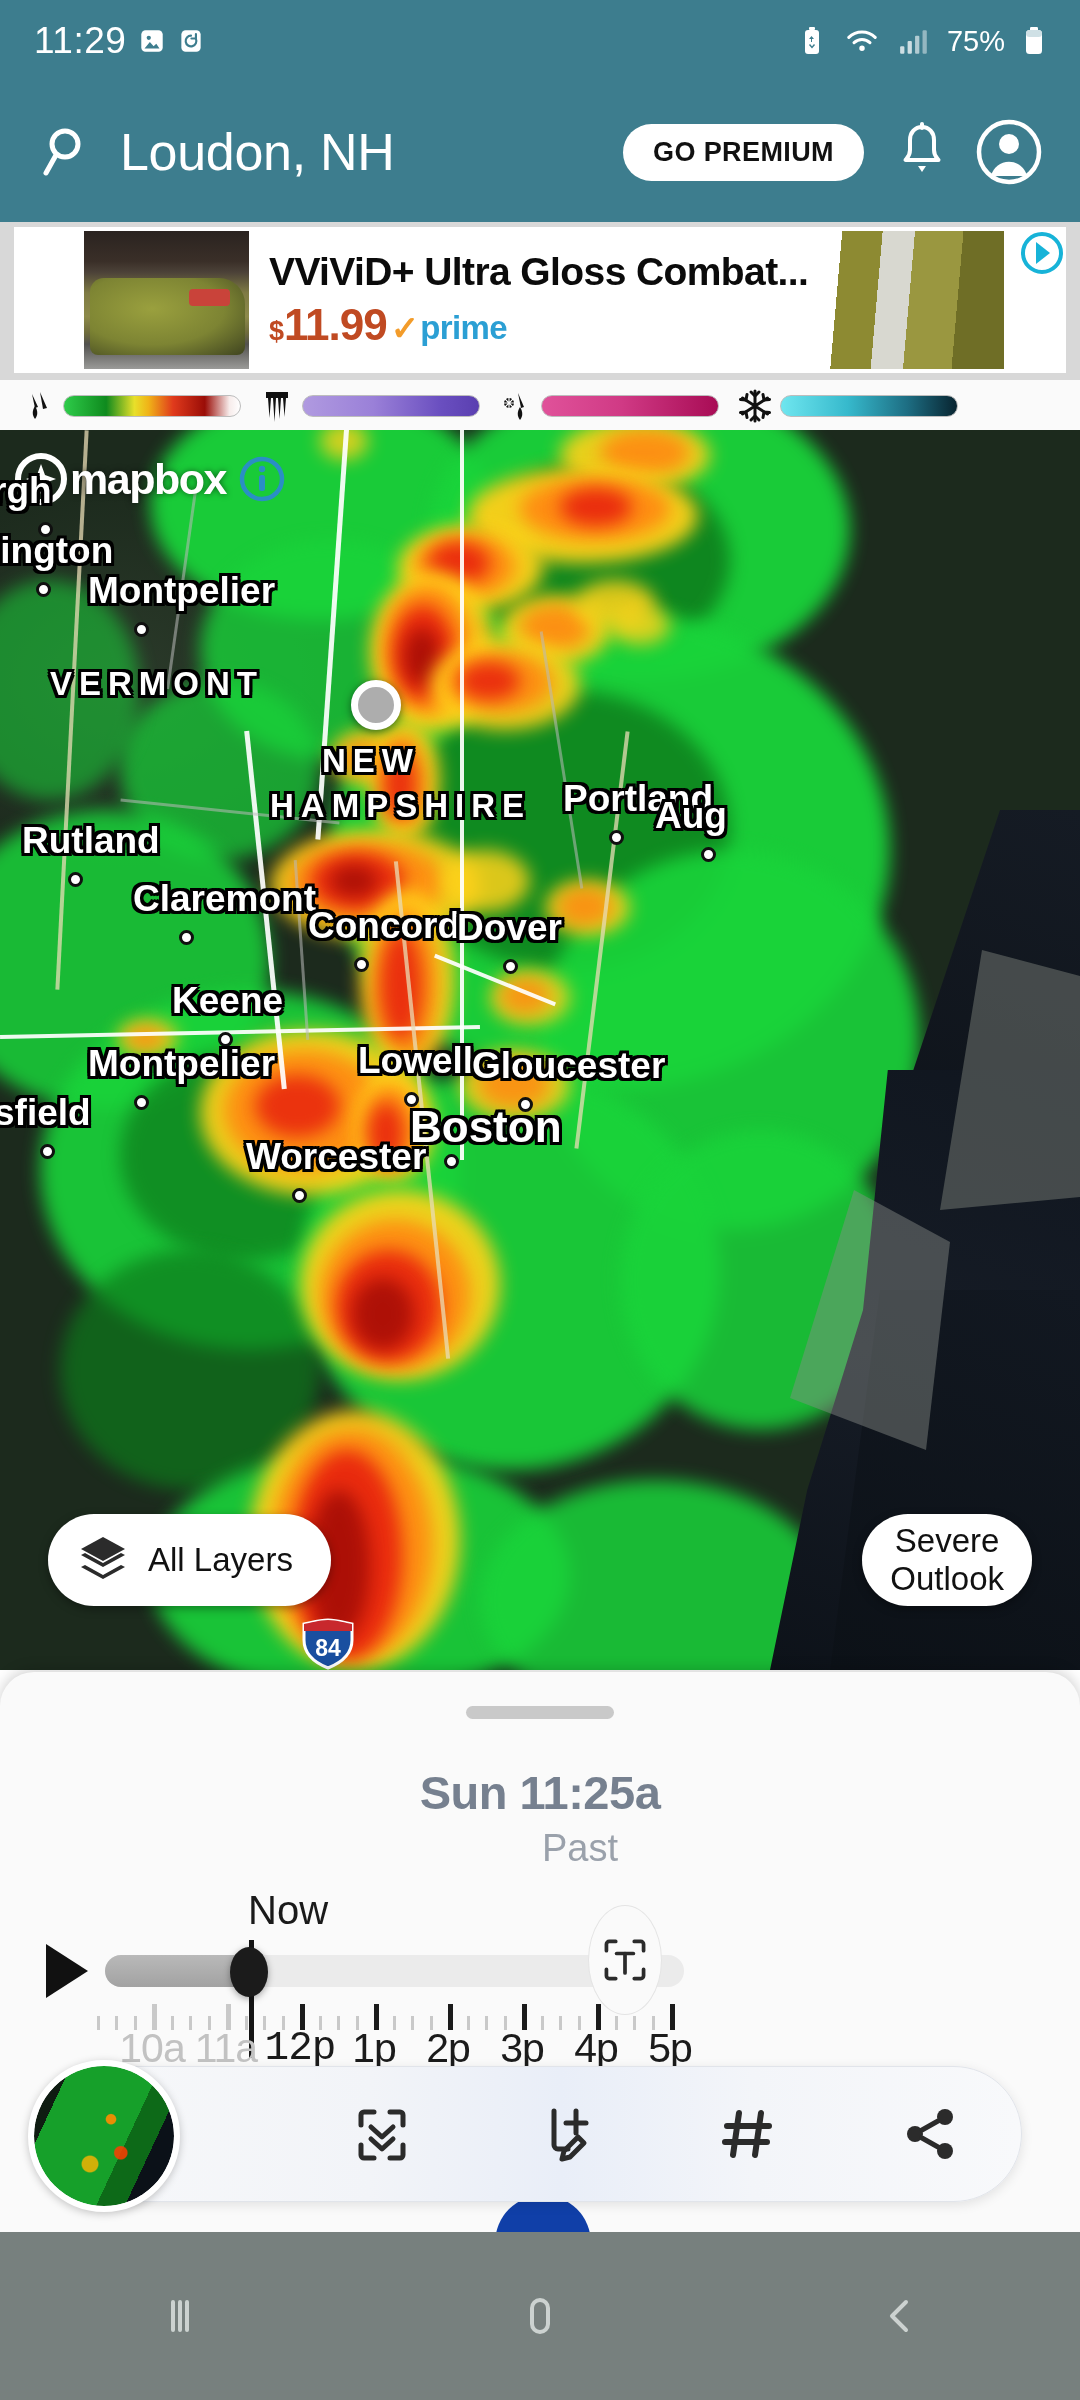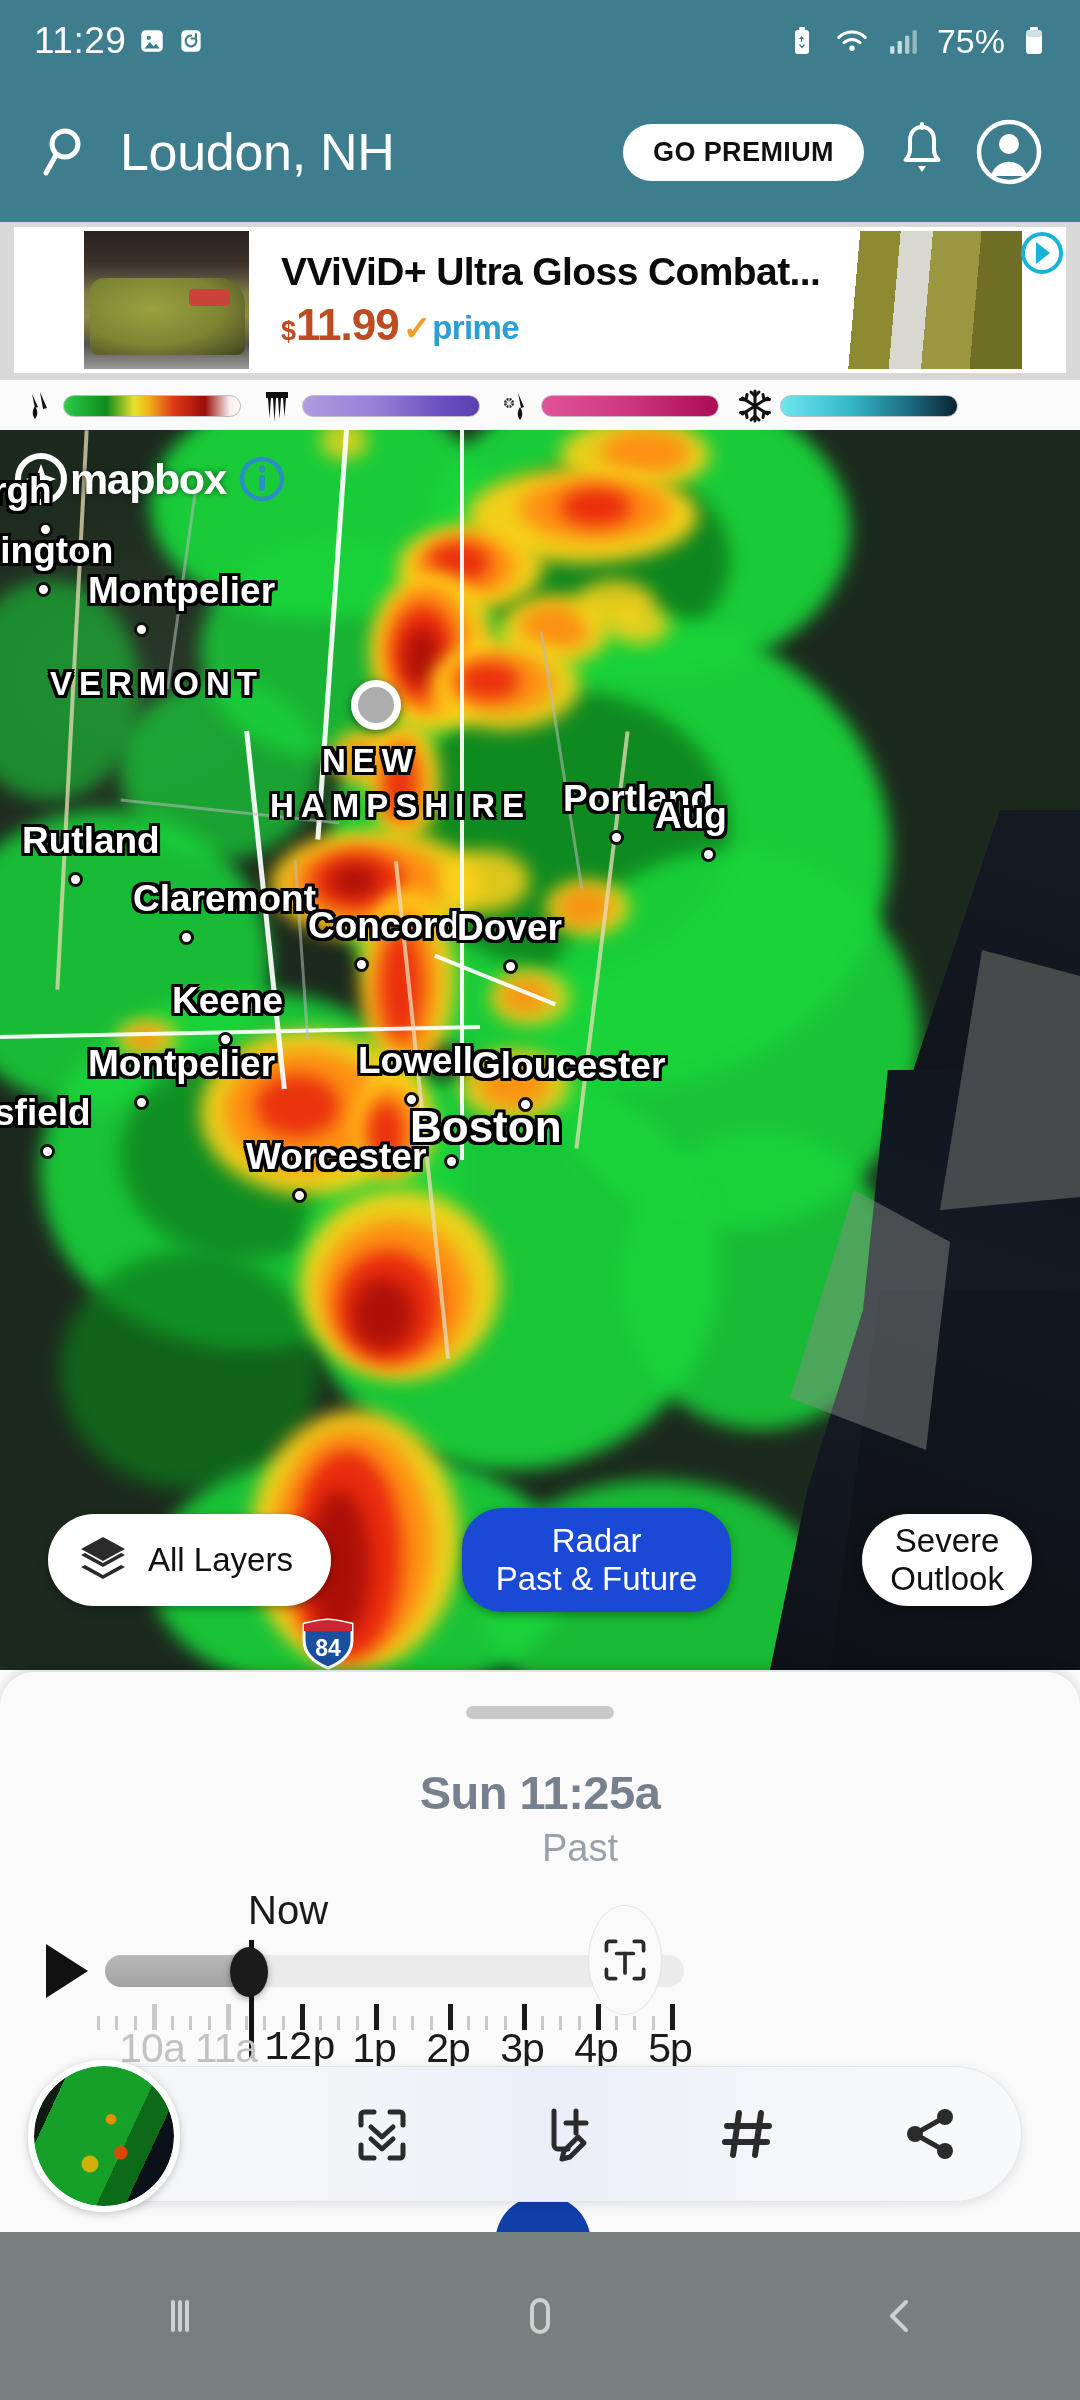--- a/index.html
+++ b/index.html
@@ -16,21 +16,21 @@
     position:absolute; left:0; top:0; width:1080px; height:82px;
     background:#3d7d8e;
     display:flex; align-items:center; justify-content:space-between;
     padding:0 34px;
   }
   .sb-left{ display:flex; align-items:center; gap:13px; }
   .sb-clock{ color:#fff; font-size:37px; letter-spacing:0.5px; }
   .sb-icon{ width:26px; height:30px; position:relative; }
   .sb-icon svg{ display:block; }
   .sb-right{ display:flex; align-items:center; gap:17px; }
-  .sb-batt-pct{ color:#fff; font-size:34px; }
+  .sb-batt-pct{ color:#fff; font-size:29px; }
 
   
   #app-header{
     position:absolute; left:0; top:82px; width:1080px; height:140px;
     background:#3d7d8e;
     display:flex; align-items:center; padding:0 38px;
   }
   #search-icon{ width:58px; height:58px; flex:0 0 auto; }
   #location-title{
     color:#ffffff; font-size:52px; font-weight:400;
@@ -45,21 +45,21 @@
   #bell-btn{ margin-left:30px; width:56px; height:62px; flex:0 0 auto; }
   #account-btn{ margin-left:26px; width:66px; height:66px; flex:0 0 auto; }
 
   
   #ad-banner{
     position:absolute; left:0; top:222px; width:1080px; height:158px;
     background:#d8d8d8;
     display:flex; align-items:stretch;
     padding:5px 14px 7px 14px;
   }
-  #ad-inner{ flex:1; background:#ffffff; display:flex; position:relative; overflow:hidden;gap:12px; }
+  #ad-inner{ flex:1; background:#ffffff; display:flex; position:relative; overflow:hidden; }
   #ad-image{
     width:165px; flex:0 0 165px; margin:4px 6px 4px 70px;
     background:
       linear-gradient(180deg,#2a2320 0%,#3a2f28 22%,#4c4238 30%, #7f7b44 45%, #8d8a4a 62%, #6e6b3c 74%, #52514e 82%, #9a9a98 100%);
     position:relative;
   }
   #ad-car{
     position:absolute; left:6px; right:4px; top:34%; bottom:10%;
     background:
       radial-gradient(ellipse at 40% 40%, #9aa03e 0%, #7d8433 55%, #3f4420 100%);
@@ -626,24 +626,20 @@
   <div class="map-btn" id="btn-all-layers">
     <span id="layers-icon">
       <svg viewBox="0 0 54 54" width="54" height="54">
           <path d="M27 4l22 12-22 12L5 16z" fill="#2b2b2b"></path>
           <path d="M27 30l18-10 4 2-22 12L5 22l4-2z" fill="#2b2b2b"></path>
           <path d="M27 42l18-10 4 2-22 12L5 34l4-2z" fill="#2b2b2b"></path>
         </svg>
     </span>
     <span>All Layers</span>
   </div>
-  <div class="map-btn" id="btn-radar">
-    <span>Radar</span>
-    <span>Past &amp; Future</span>
-  </div>
   <div class="map-btn" id="btn-severe">
     <span>Severe</span>
     <span>Outlook</span>
   </div>
 </div>
 
 <div id="sheet">
   <div id="sheet-grabber"></div>
   <div id="sheet-time">Sun 11:25a</div>
   <div id="sheet-phase">Past</div>

